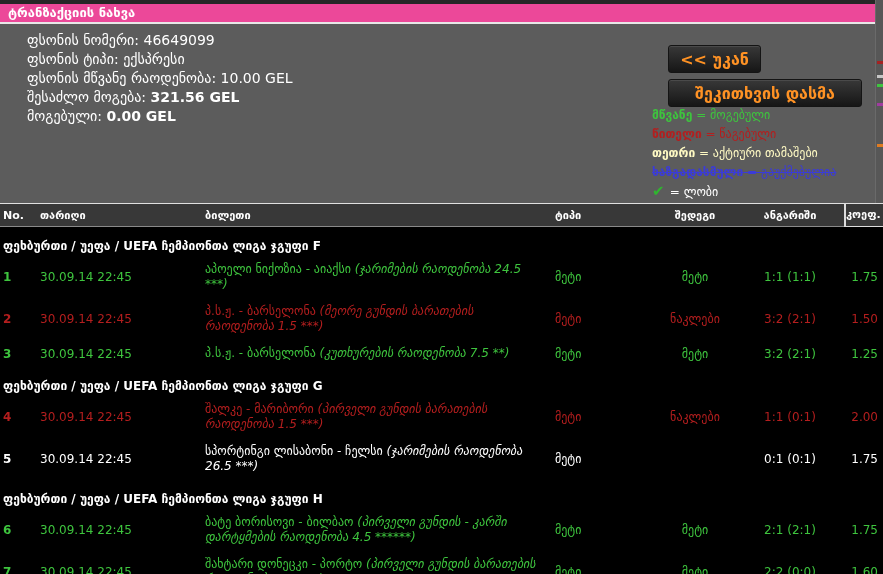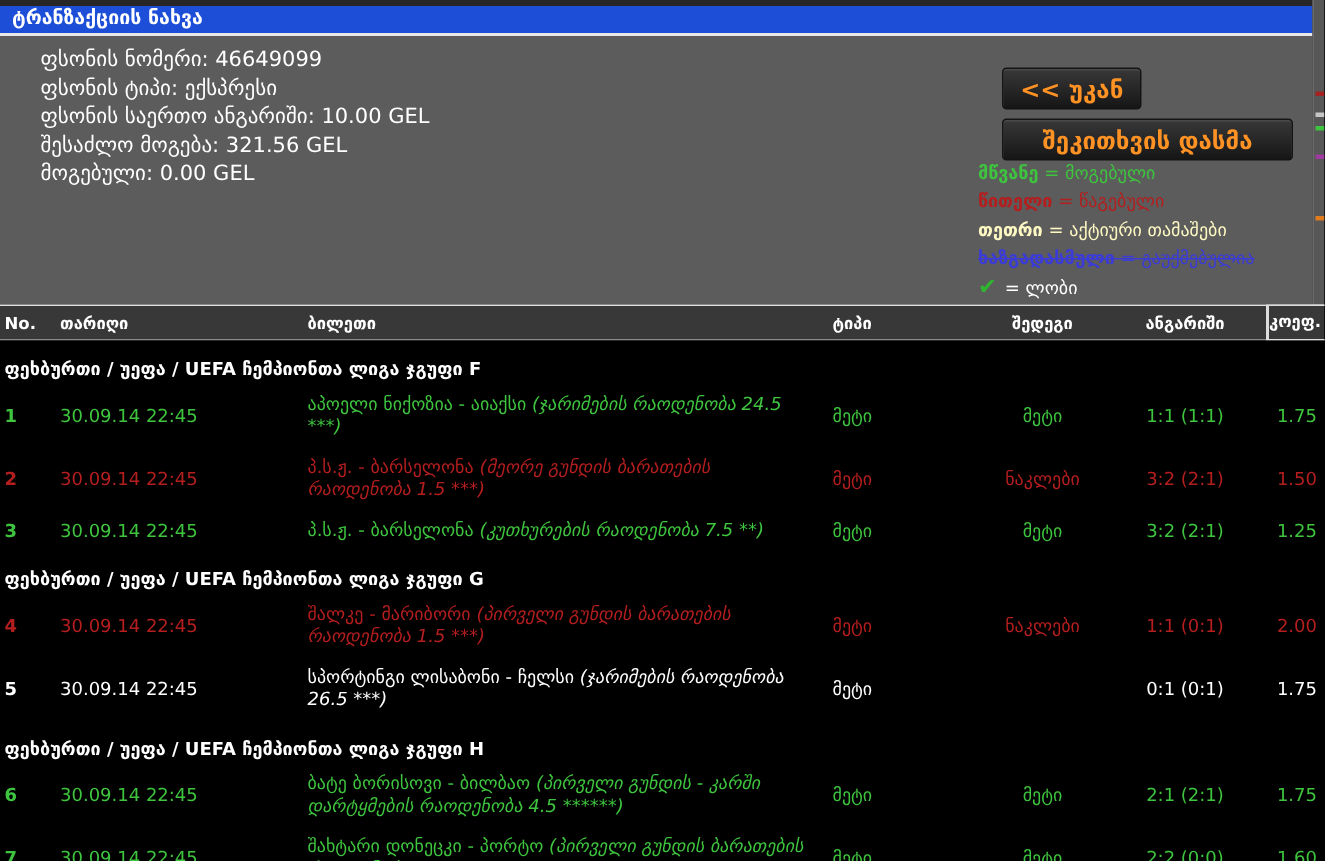--- a/index.html
+++ b/index.html
@@ -1,25 +1,25 @@
 <!DOCTYPE html>
 <html style="--won: #3ec43e; --lost: #b41e1e; --active: #ffffff; --void: #3b3bd8; --check_green: #2fb52f; --accent_orange: #ff9224;"><head>
 <meta charset="utf-8">
 <style>
   html,body{margin:0;padding:0;}
   body{
     width:883px;height:574px;overflow:hidden;position:relative;
     background:#000;font-family:"DejaVu Sans",sans-serif;
     -webkit-font-smoothing:antialiased;
   }
-  .b{font-weight:normal;}
+  .b{font-weight:bold;}
   
   .top-strip{position:absolute;top:0;left:0;width:883px;height:4px;background:#262626;}
   .title-bar{
-    position:absolute;top:4px;left:0;width:867px;height:18px;background:#1d4ed8;
+    position:absolute;top:4px;left:0;width:867px;height:18px;background:#ec4899;
     border-bottom:2px solid #e8e8e8;color:#fff;font-size:13px;font-weight:bold;
     line-height:18px;padding-left:8px;
   }
   .gray-panel{position:absolute;top:24px;left:0;width:875px;height:179px;background:#5c5c5c;}
   
   .info{position:absolute;left:27px;top:7px;color:#fff;font-size:14px;line-height:19px;}
   
   .btn{
     position:absolute;box-sizing:border-box;border:1px solid #141414;border-radius:3px;
     background:linear-gradient(#383838,#161616);
@@ -67,21 +67,21 @@
 </head>
 <body>
 
 <div class="top-strip"></div>
 <div class="title-bar">ტრანზაქციის ნახვა</div>
 
 <div class="gray-panel">
   <div class="info" id="info">
       <div class="info-line"><span>ფსონის ნომერი: </span><span>46649099</span></div>
       <div class="info-line"><span>ფსონის ტიპი: </span><span>ექსპრესი</span></div>
-      <div class="info-line"><span>ფსონის საერთო ანგარიში: </span><span>10.00 GEL</span></div>
+      <div class="info-line"><span>ფსონის მწვანე რაოდენობა: </span><span>10.00 GEL</span></div>
       <div class="info-line"><span>შესაძლო მოგება: </span><span class="b">321.56 GEL</span></div>
       <div class="info-line"><span>მოგებული: </span><span class="b">0.00 GEL</span></div>
     </div>
   <button class="btn btn-back">&lt;&lt; უკან</button>
   <button class="btn btn-ask">შეკითხვის დასმა</button>
   <div class="legend" id="legend">
       <div class="legend-line won"><span class="term">მწვანე</span><span> = მოგებული</span></div>
       <div class="legend-line lost"><span class="term">წითელი</span><span> = წაგებული</span></div>
       <div class="legend-line active"><span class="term">თეთრი</span><span> = აქტიური თამაშები</span></div>
       <div class="legend-line void"><span class="term">ხაზგადასმული</span><span> = გაუქმებულია</span></div>

